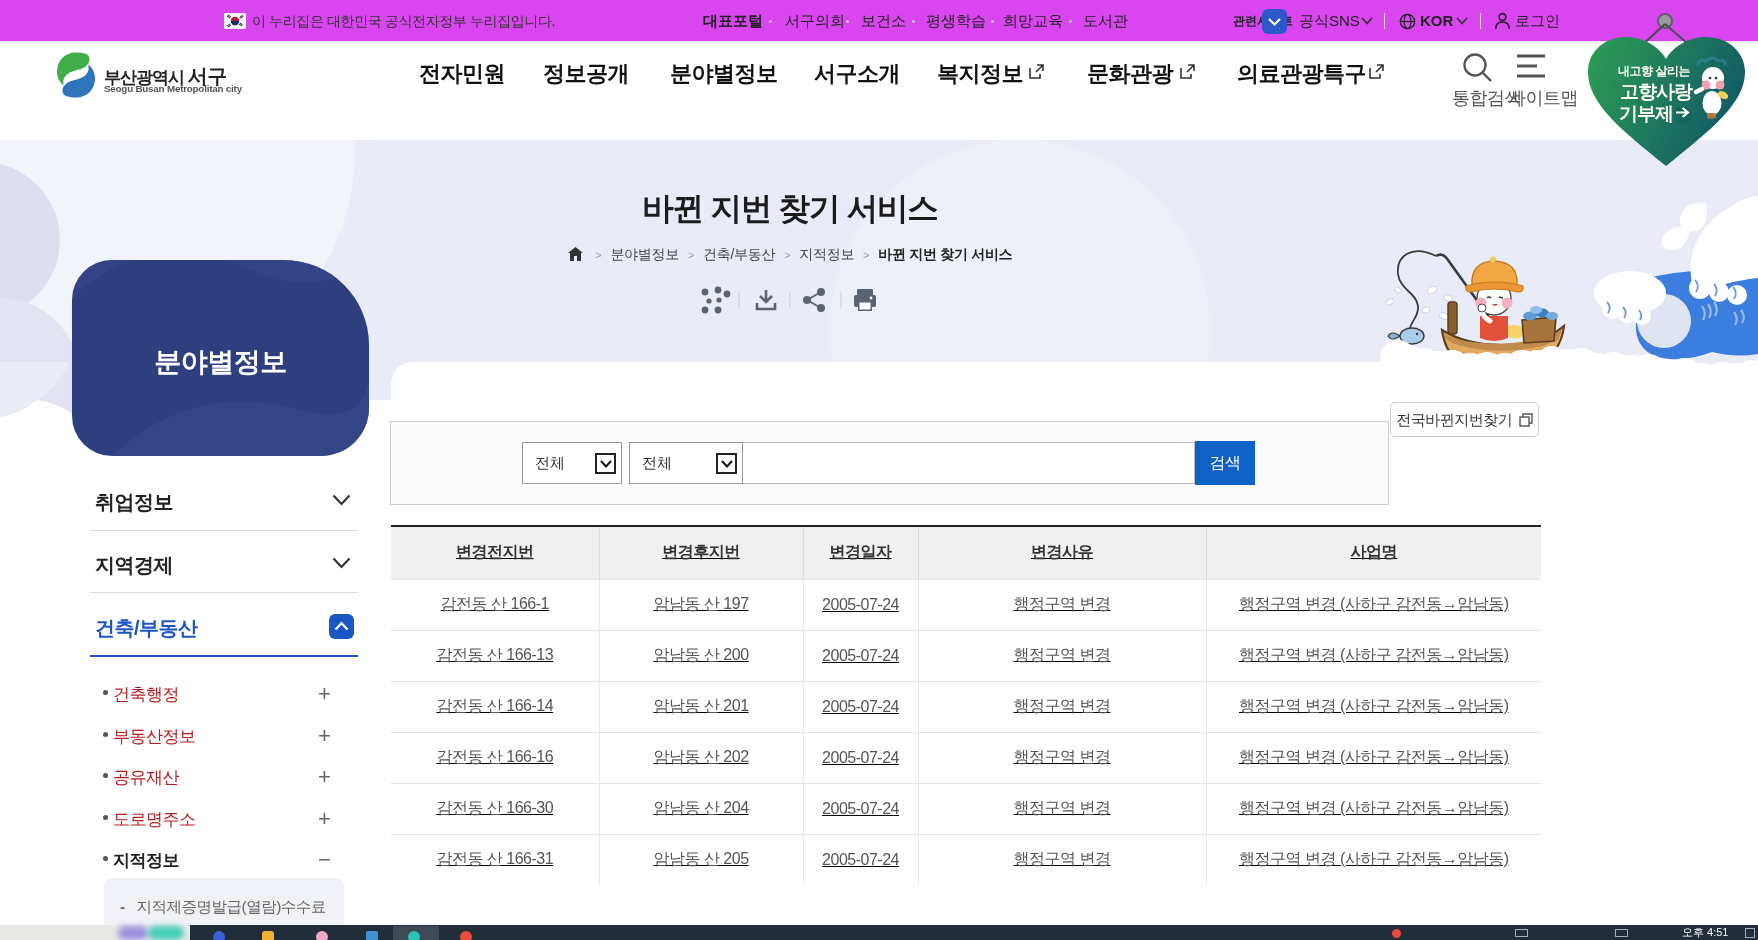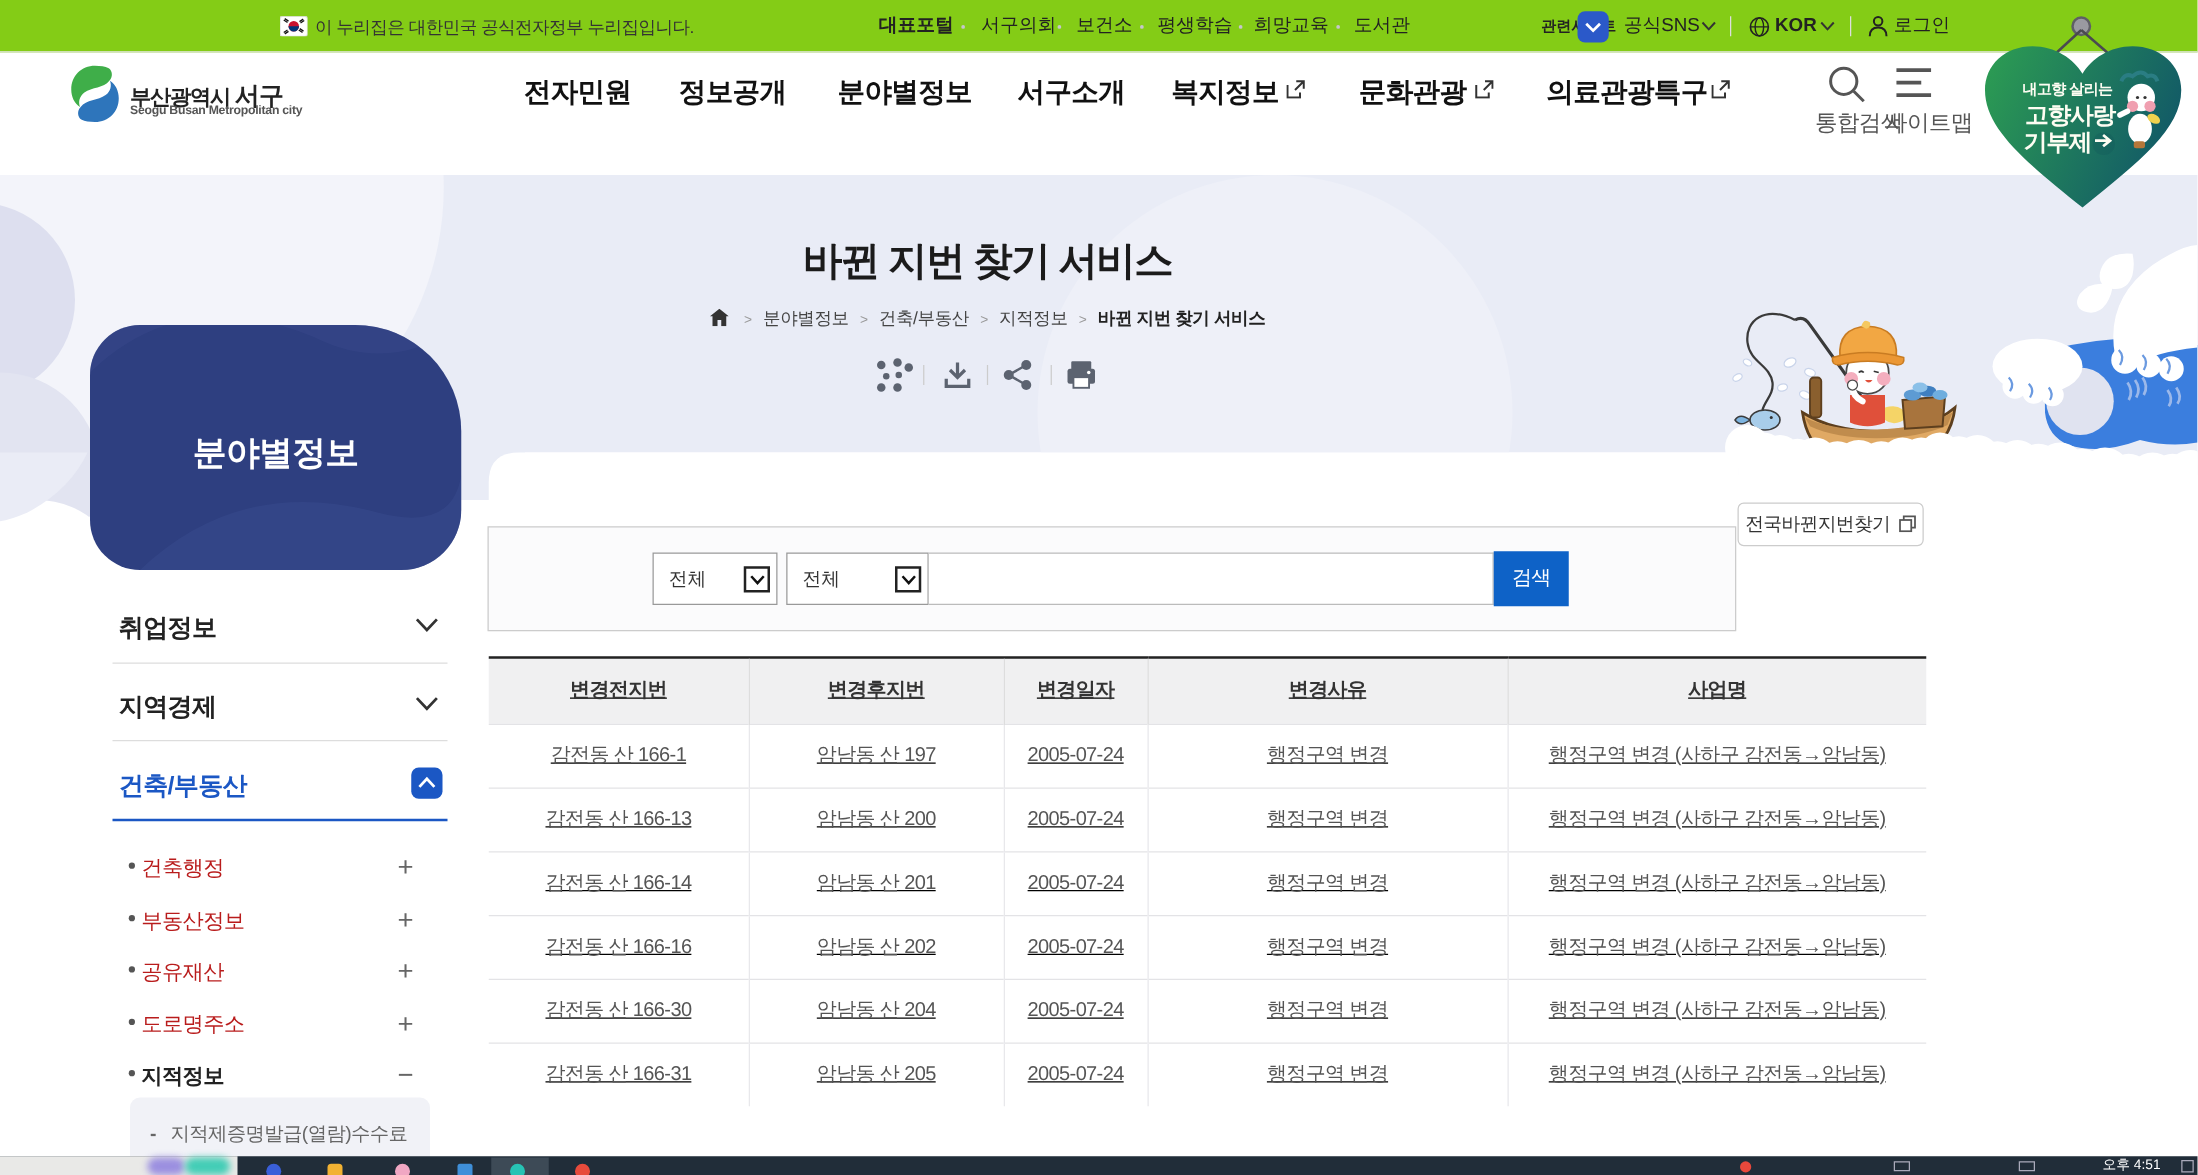--- a/index.html
+++ b/index.html
@@ -1,19 +1,19 @@
 <!DOCTYPE html>
 <html lang="ko"><head>
 <meta charset="utf-8">
 <style>
 * { margin:0; padding:0; box-sizing:border-box; }
 html,body { width:1758px; height:940px; overflow:hidden; font-family:"Liberation Sans", sans-serif; background:#fff; }
 .abs { position:absolute; }
 
-#topbar { position:absolute; left:0; top:0; width:1758px; height:42px; background:#84cc16; border-bottom:1px solid #e7e7ea; z-index:30; }
+#topbar { position:absolute; left:0; top:0; width:1758px; height:42px; background:#d946ef; border-bottom:1px solid #e7e7ea; z-index:30; }
 #topbar .txt { position:absolute; top:0; height:42px; line-height:42px; font-size:15px; color:#222; }
 .blue { color:#1c49c2; font-weight:bold; }
 .dot { position:absolute; top:20px; width:3px; height:3px; border-radius:50%; background:#c6c6cc; }
 #rel-badge { position:absolute; left:1262px; top:9px; width:25px; height:25px; background:#2b59c9; border-radius:6px; }
 #rel-badge svg { position:absolute; left:5px; top:6px; }
 .vsep { position:absolute; top:13px; width:1px; height:16px; background:#ddd; }
 
 #header { position:absolute; left:0; top:26px; width:1758px; height:98px; background:#fff; z-index:29; }
 .nav { position:absolute; top:28px; height:44px; line-height:40px; font-size:22px; font-weight:bold; color:#111; letter-spacing:-0.5px;}
 .navlbl { position:absolute; font-size:18px; color:#555; letter-spacing:-0.5px;}

